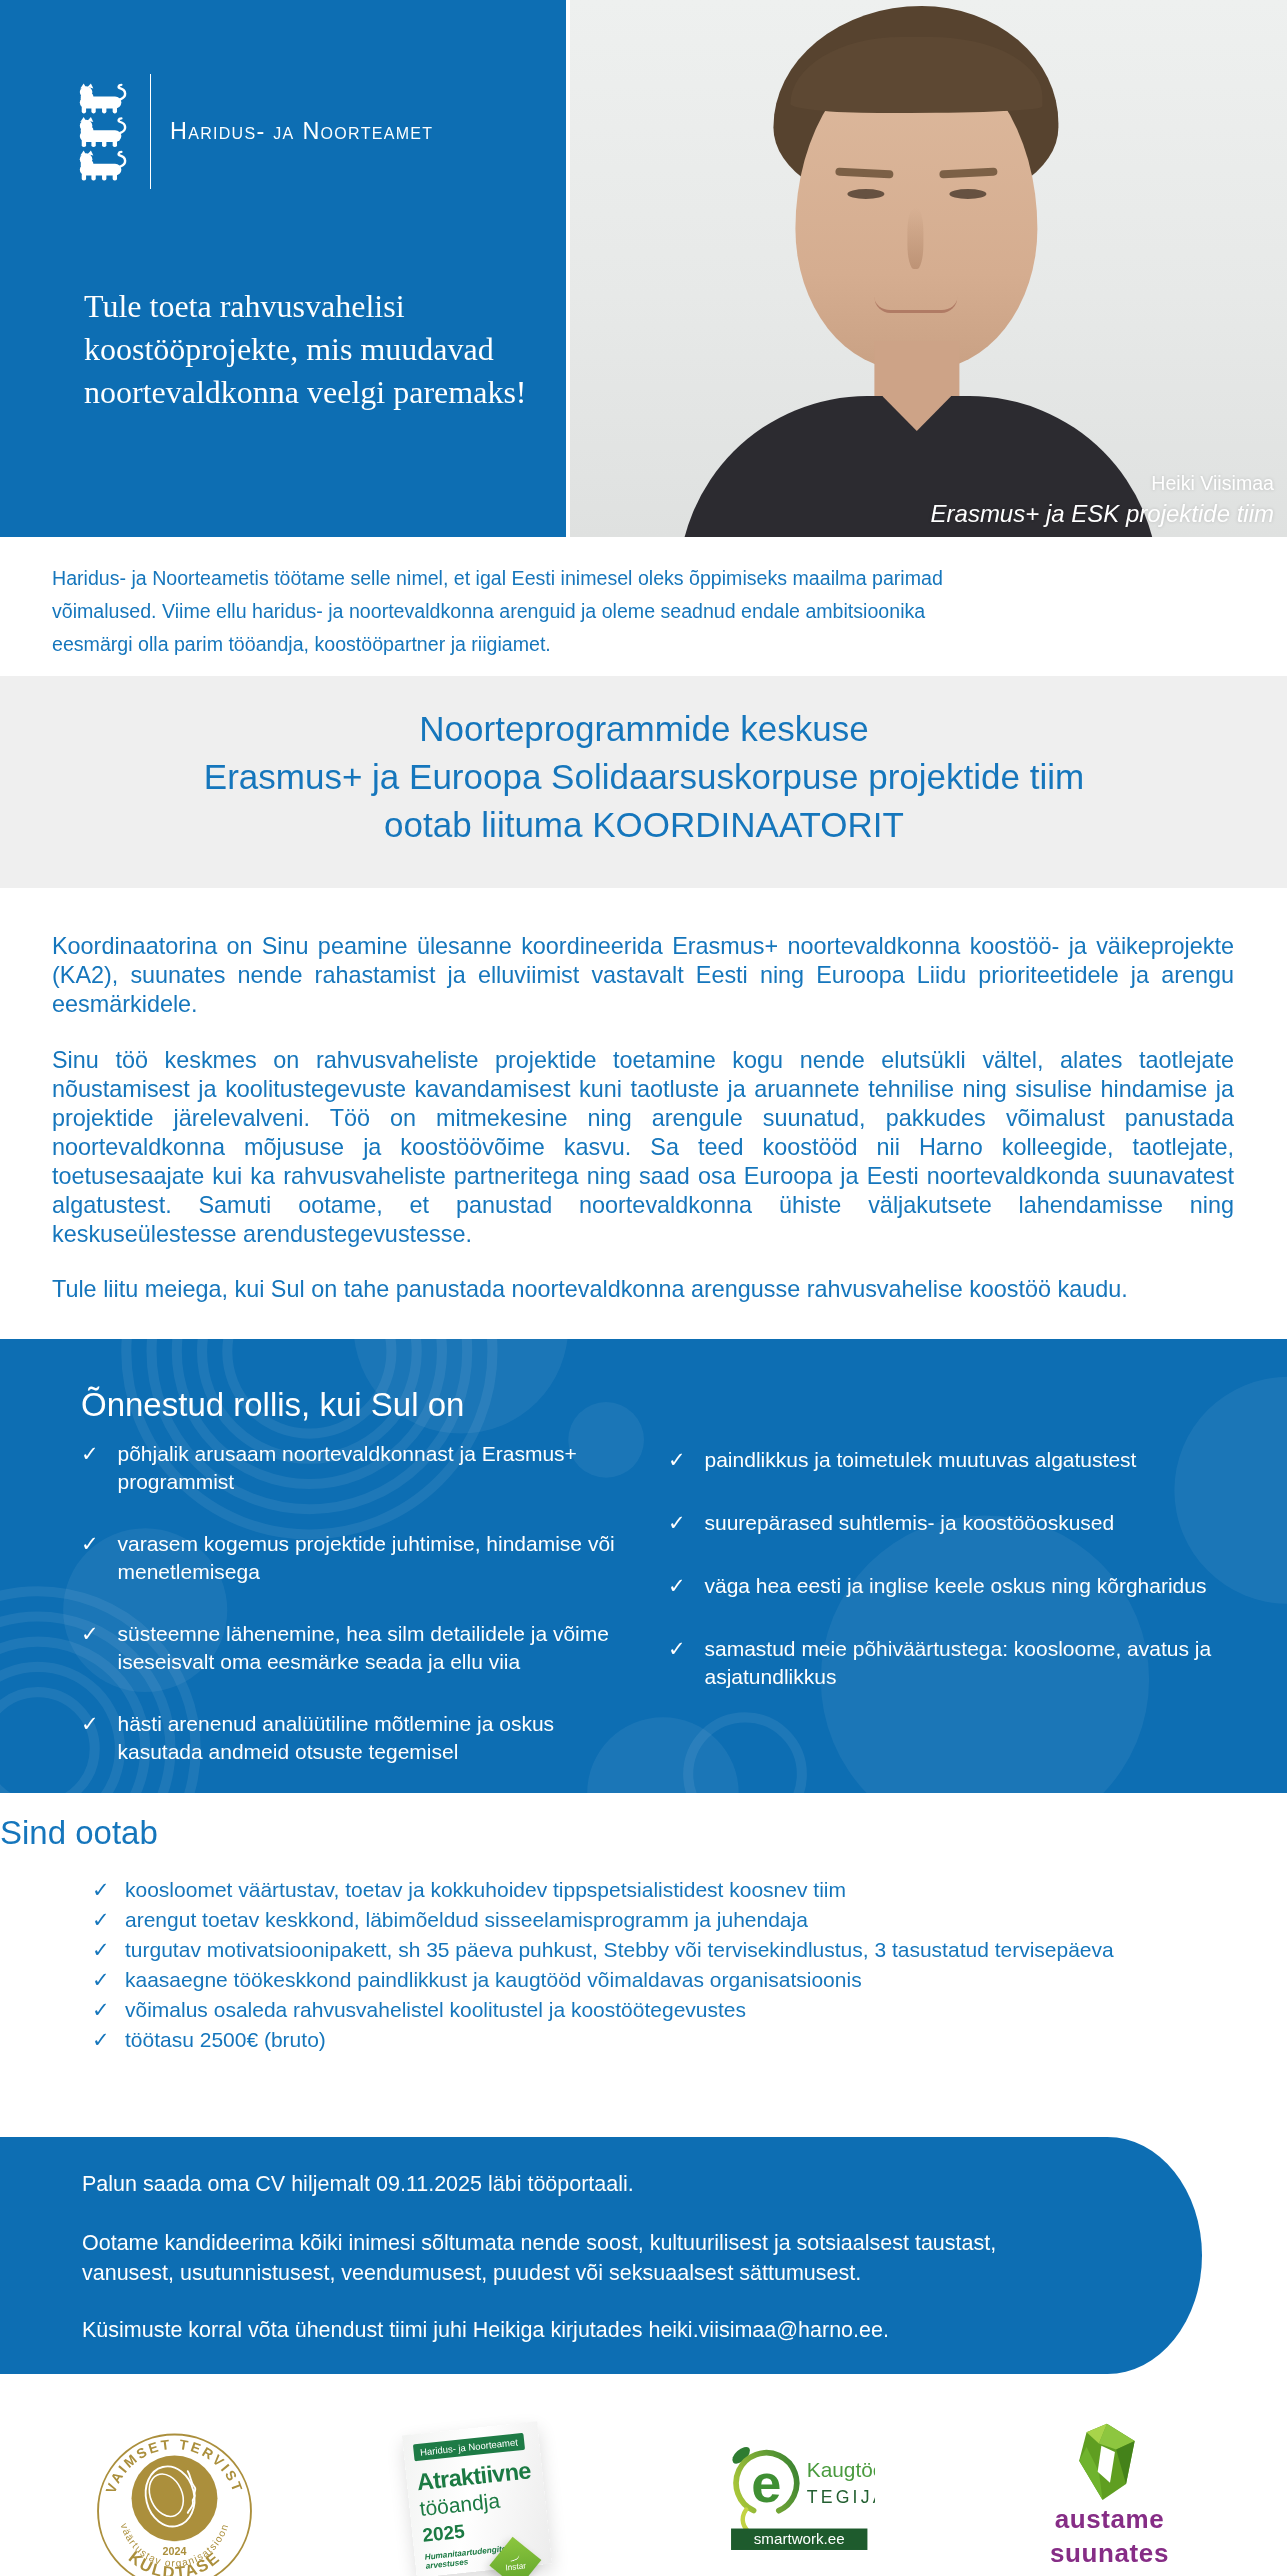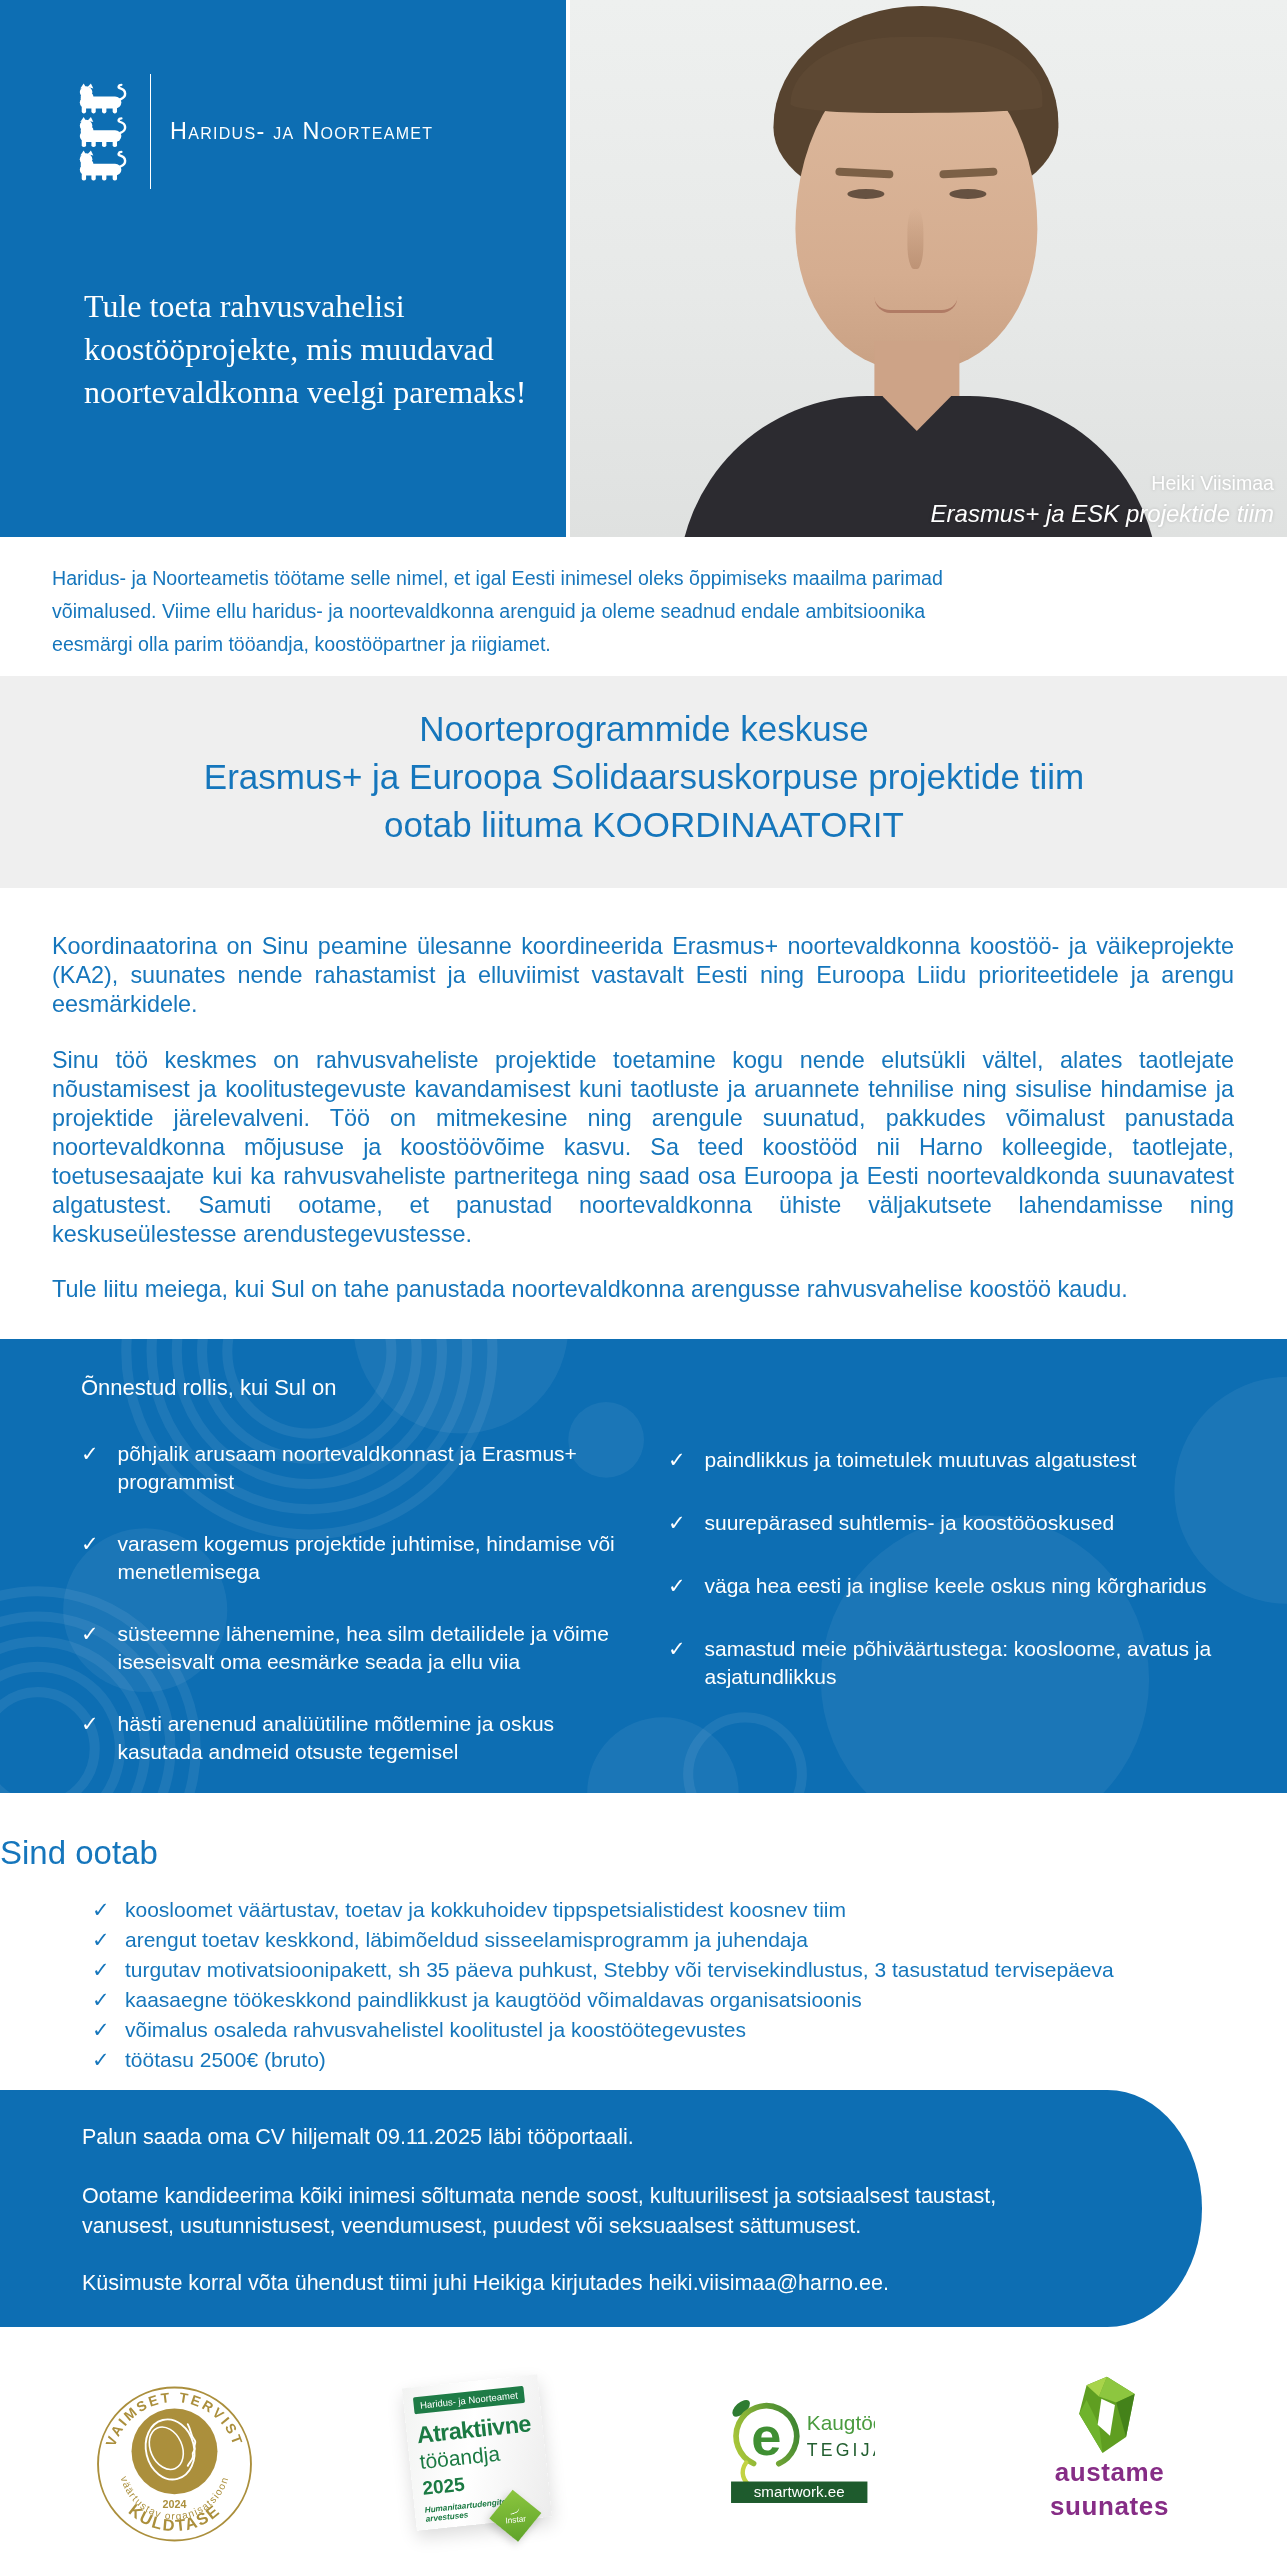--- a/index.html
+++ b/index.html
@@ -50,31 +50,31 @@
 
   
   .about-band{height:451px;padding:44px 54px 0 52px;color:#1576bc;}
   .about-band p{margin:0;font-size:23.4px;line-height:29px;text-align:justify;}
   .about-band p + p{margin-top:26.5px;}
   .about-band p.no-justify{text-align:left;}
 
   
   .req-band{position:relative;height:454px;background:#0d6eb3;overflow:hidden;color:#fff;}
   .req-deco{position:absolute;left:0;top:0;width:1288px;height:454px;}
-  .req-heading{position:absolute;left:81px;top:36px;font-size:22px;font-weight:400;}
+  .req-heading{position:absolute;left:81px;top:47px;font-size:33px;font-weight:400;}
   .req-cols{position:absolute;left:81px;top:101px;display:flex;gap:32px;}
   .req-col{display:flex;flex-direction:column;}
   .req-col.left{width:555px;row-gap:34px;}
   .req-col.right{width:555px;row-gap:35px;padding-top:6.3px;}
   .req-item{display:flex;gap:15px;}
   .req-item .check{flex:0 0 21.5px;font-size:21px;line-height:28px;color:#fff;}
   .req-item .txt{max-width:511px;font-size:21px;line-height:28px;}
 
   
-  .offer-band{height:297px;padding-top:41px;}
+  .offer-band{height:344px;padding-top:21px;}
   .offer-heading{margin-left:78px;color:#1576bc;font-size:33px;font-weight:400;}
   .offer-list{margin:23px 0 0 92px;list-style:none;padding:0;}
   .offer-item{display:flex;gap:14px;color:#1576bc;font-size:21px;line-height:30px;}
   .offer-item .check{flex:0 0 19px;}
 
   
   .cta-wrap{height:237px;}
   .cta-band{width:1202px;height:237px;background:#0d6eb3;color:#fff;
     border-top-right-radius:95px 119px;border-bottom-right-radius:95px 119px;
     padding:32px 0 0 82px;}

